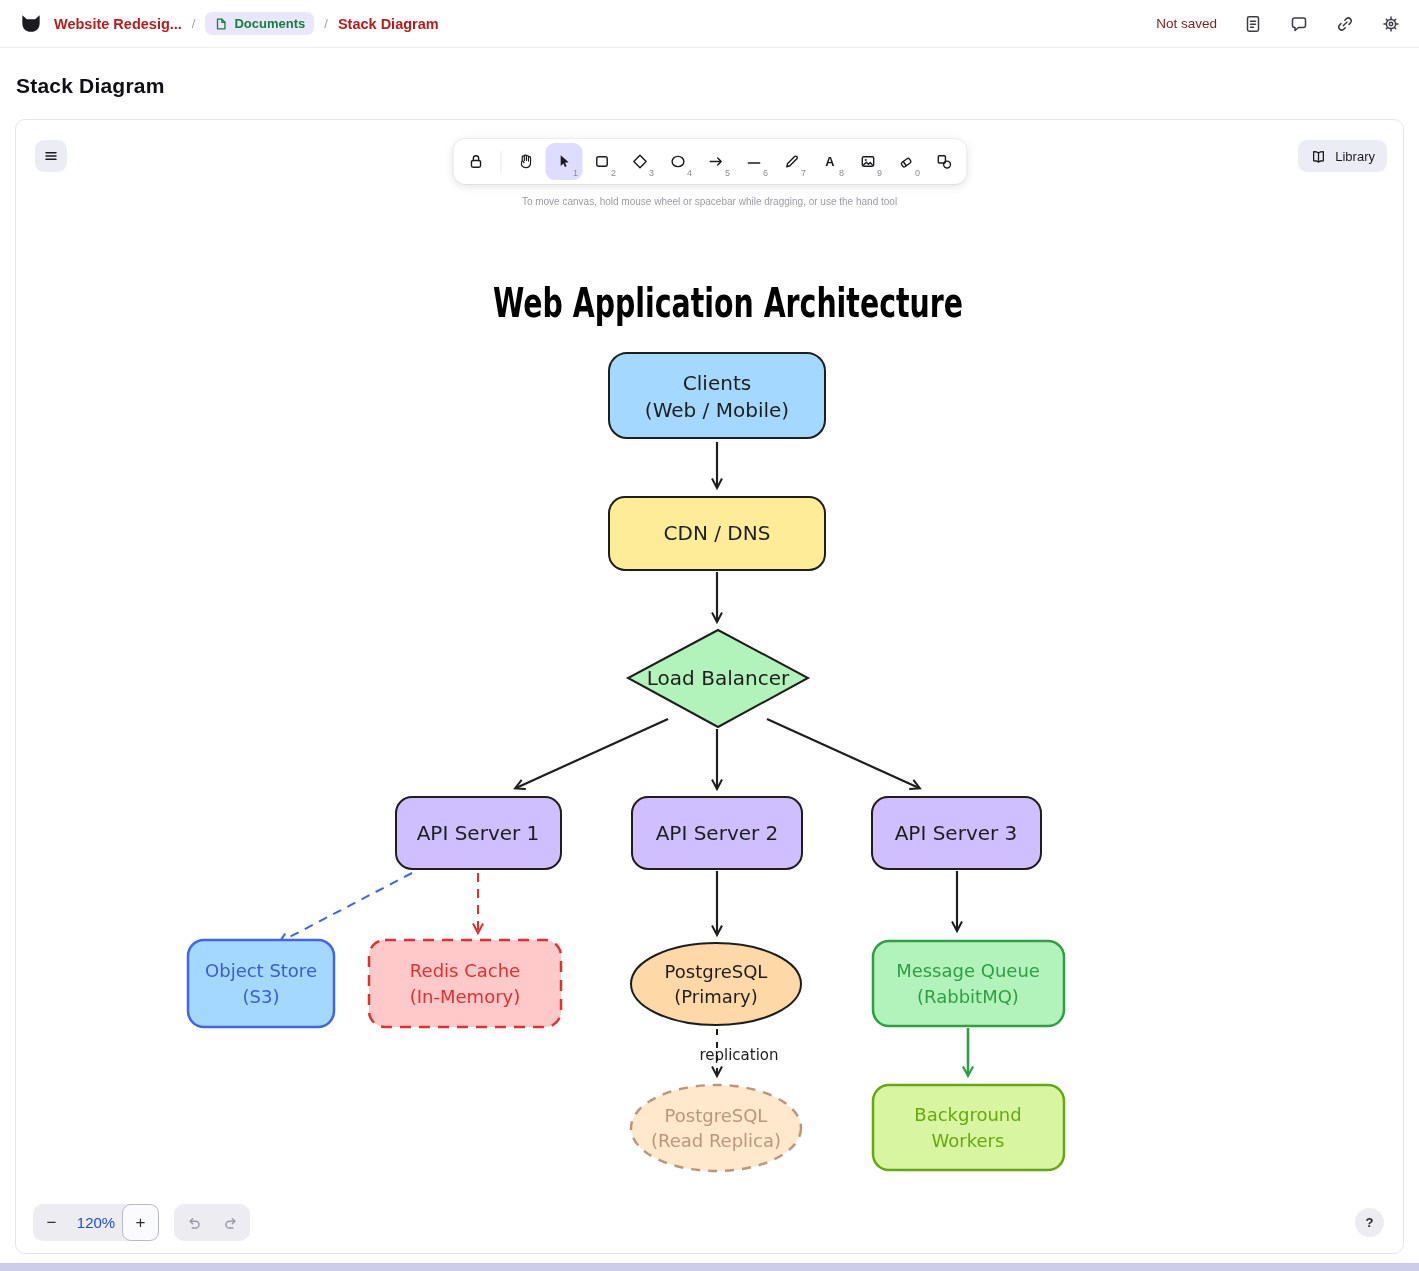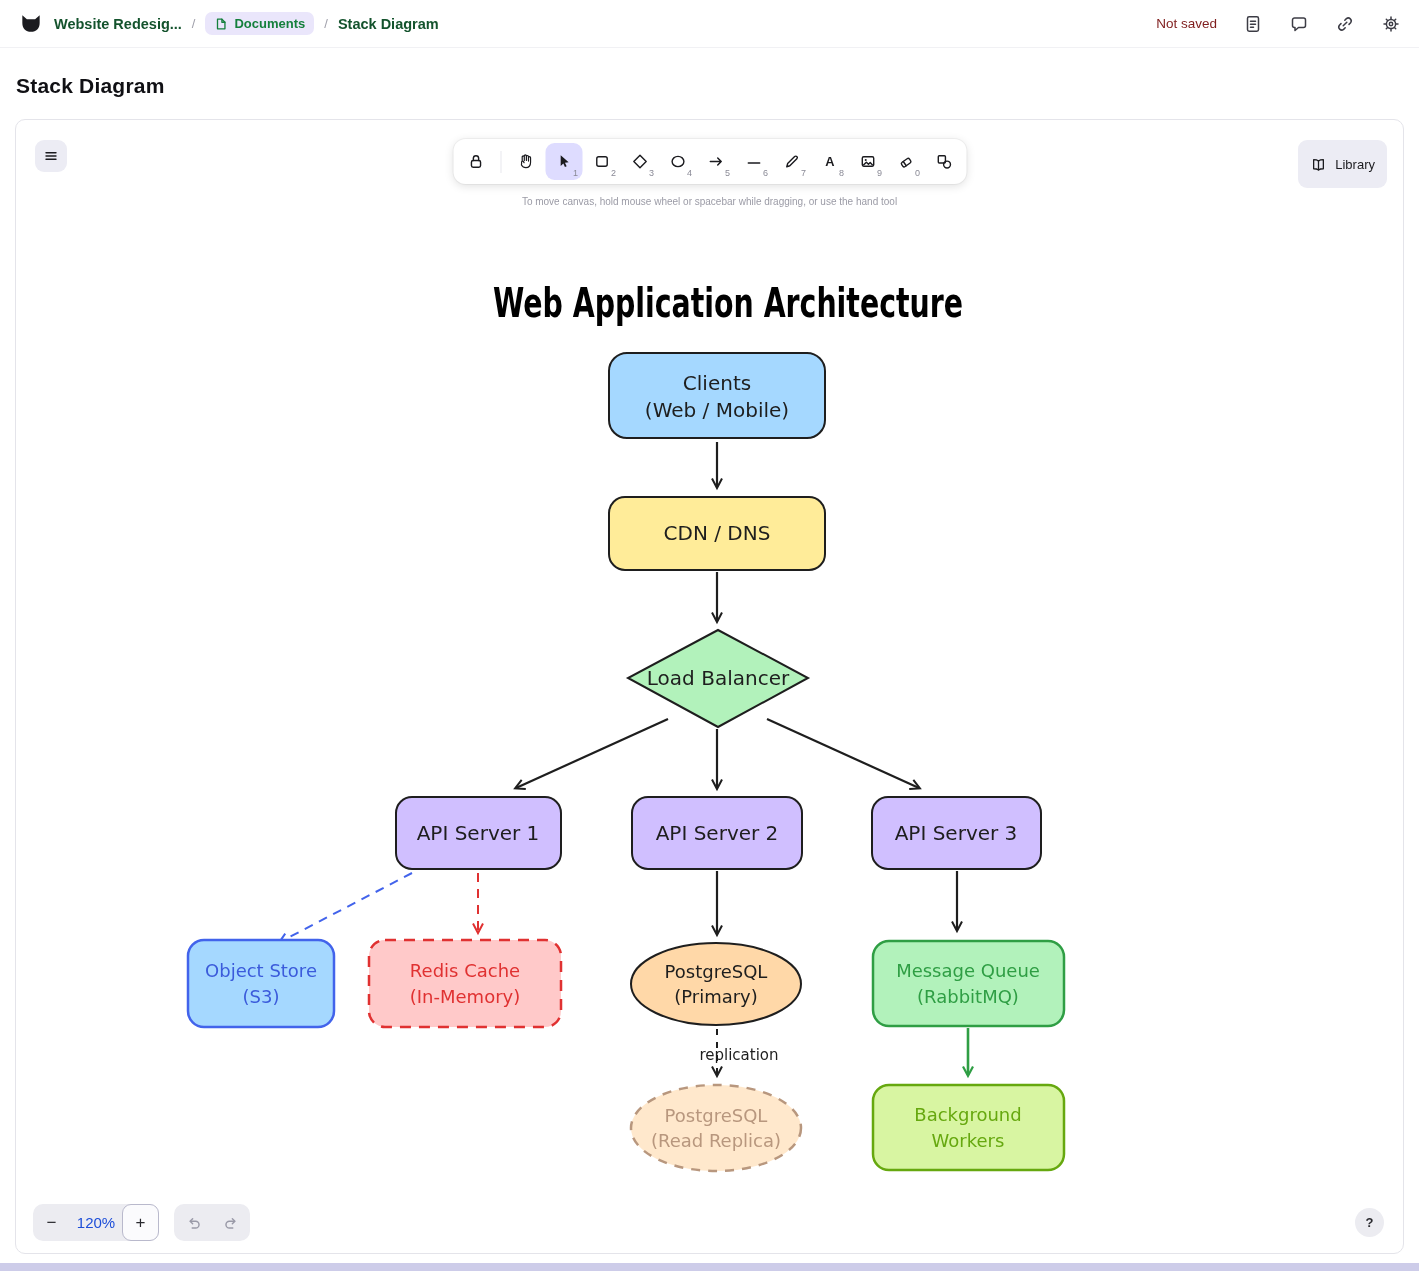--- a/index.html
+++ b/index.html
@@ -3,21 +3,21 @@
 <meta charset="utf-8">
 <style>
   * { margin:0; padding:0; box-sizing:border-box; }
   html,body { width:1419px; height:1271px; }
   body { background:#cdcce9; font-family:"Liberation Sans", sans-serif; color:#1b1b1f; }
   .app { width:1419px; height:1263px; background:#ffffff; overflow:hidden; }
 
   
   .header { height:48px; display:flex; align-items:center; padding:0 18px; gap:10px; background:#fff; border-bottom:1px solid #f1f1f4; }
   .logo { width:26px; height:26px; flex:0 0 auto; }
-  .crumb-strong { font-weight:700; font-size:14.5px; color:#14532d; }
+  .crumb-strong { font-weight:700; font-size:14.5px; color:#b91c1c; }
   .crumb-sep { color:#a0a0ab; font-size:13px; }
   .badge { display:flex; align-items:center; gap:6px; background:#eae6fb; color:#15803d; font-size:13px; font-weight:600; padding:4px 9px; border-radius:7px; cursor:pointer; }
   .badge svg { width:14px; height:14px; }
   .header-right { margin-left:auto; display:flex; align-items:center; gap:26px; }
   .status { color:#7f1d1d; font-size:13.5px; }
   .hicon { width:20px; height:20px; color:#3c3c45; cursor:pointer; }
   .hicon svg { width:20px; height:20px; display:block; }
   .iconline { stroke:currentColor; fill:none; stroke-width:1.5; stroke-linecap:round; stroke-linejoin:round; }
 
   
@@ -33,21 +33,21 @@
   .toolbar { position:absolute; top:19px; left:50%; transform:translateX(-50%); background:#fff; border-radius:12px; box-shadow:0 0 0 1px rgba(0,0,0,.04), 0 2px 10px rgba(0,0,0,.13); padding:4px; display:flex; align-items:center; gap:1px; z-index:3; }
   .tool-btn { width:37px; height:37px; border:none; background:transparent; border-radius:9px; position:relative; display:grid; place-items:center; color:#1b1b1f; cursor:pointer; }
   .tool-btn.active { background:#dedcff; }
   .tool-btn svg { width:19px; height:19px; }
   .tool-icon path, .tool-icon rect, .tool-icon circle, .tool-icon ellipse { stroke:currentColor; fill:none; stroke-width:1.5; stroke-linecap:round; stroke-linejoin:round; }
   .tool-icon .filled { fill:currentColor; stroke:none; }
   .tool-icon text { fill:currentColor; }
   .shortcut { position:absolute; right:4px; bottom:2px; font-size:9px; color:#8a8a96; }
   .toolbar-divider { width:1px; height:22px; background:#e8e8ee; margin:0 5px; }
 
-  .library-btn { position:absolute; top:20px; right:16px; height:48px; display:flex; align-items:center; gap:8px; padding:0 12px; background:#ececf4; border:none; border-radius:9px; font-size:13px; color:#1b1b1f; cursor:pointer; z-index:3; font-family:inherit;text-align:right; }
+  .library-btn { position:absolute; top:20px; right:16px; height:32px; display:flex; align-items:center; gap:8px; padding:0 12px; background:#ececf4; border:none; border-radius:9px; font-size:13px; color:#1b1b1f; cursor:pointer; z-index:3; font-family:inherit;text-align:right; }
   .library-btn svg { width:17px; height:17px; }
 
   .hint { position:absolute; top:76px; left:0; right:0; text-align:center; font-size:10px; color:#9b9ba6; z-index:2; pointer-events:none; }
 
   .zoom-group { position:absolute; left:17px; bottom:12px; height:37px; background:#ececf1; border-radius:10px; display:flex; align-items:center; z-index:3; }
   .zoom-btn { width:37px; height:37px; background:transparent; border:none; font-size:17px; color:#2a2a2f; cursor:pointer; border-radius:9px; font-family:inherit; }
   .zoom-btn.focused { border:1px solid #b9b9cc; background:#fbfbfd; }
   .zoom-level { width:52px; text-align:center; font-size:15px; color:#1d4ed8; cursor:pointer; }
 
   .history-group { position:absolute; left:158px; bottom:12px; height:37px; background:#ececf1; border-radius:10px; display:flex; align-items:center; z-index:3; }

